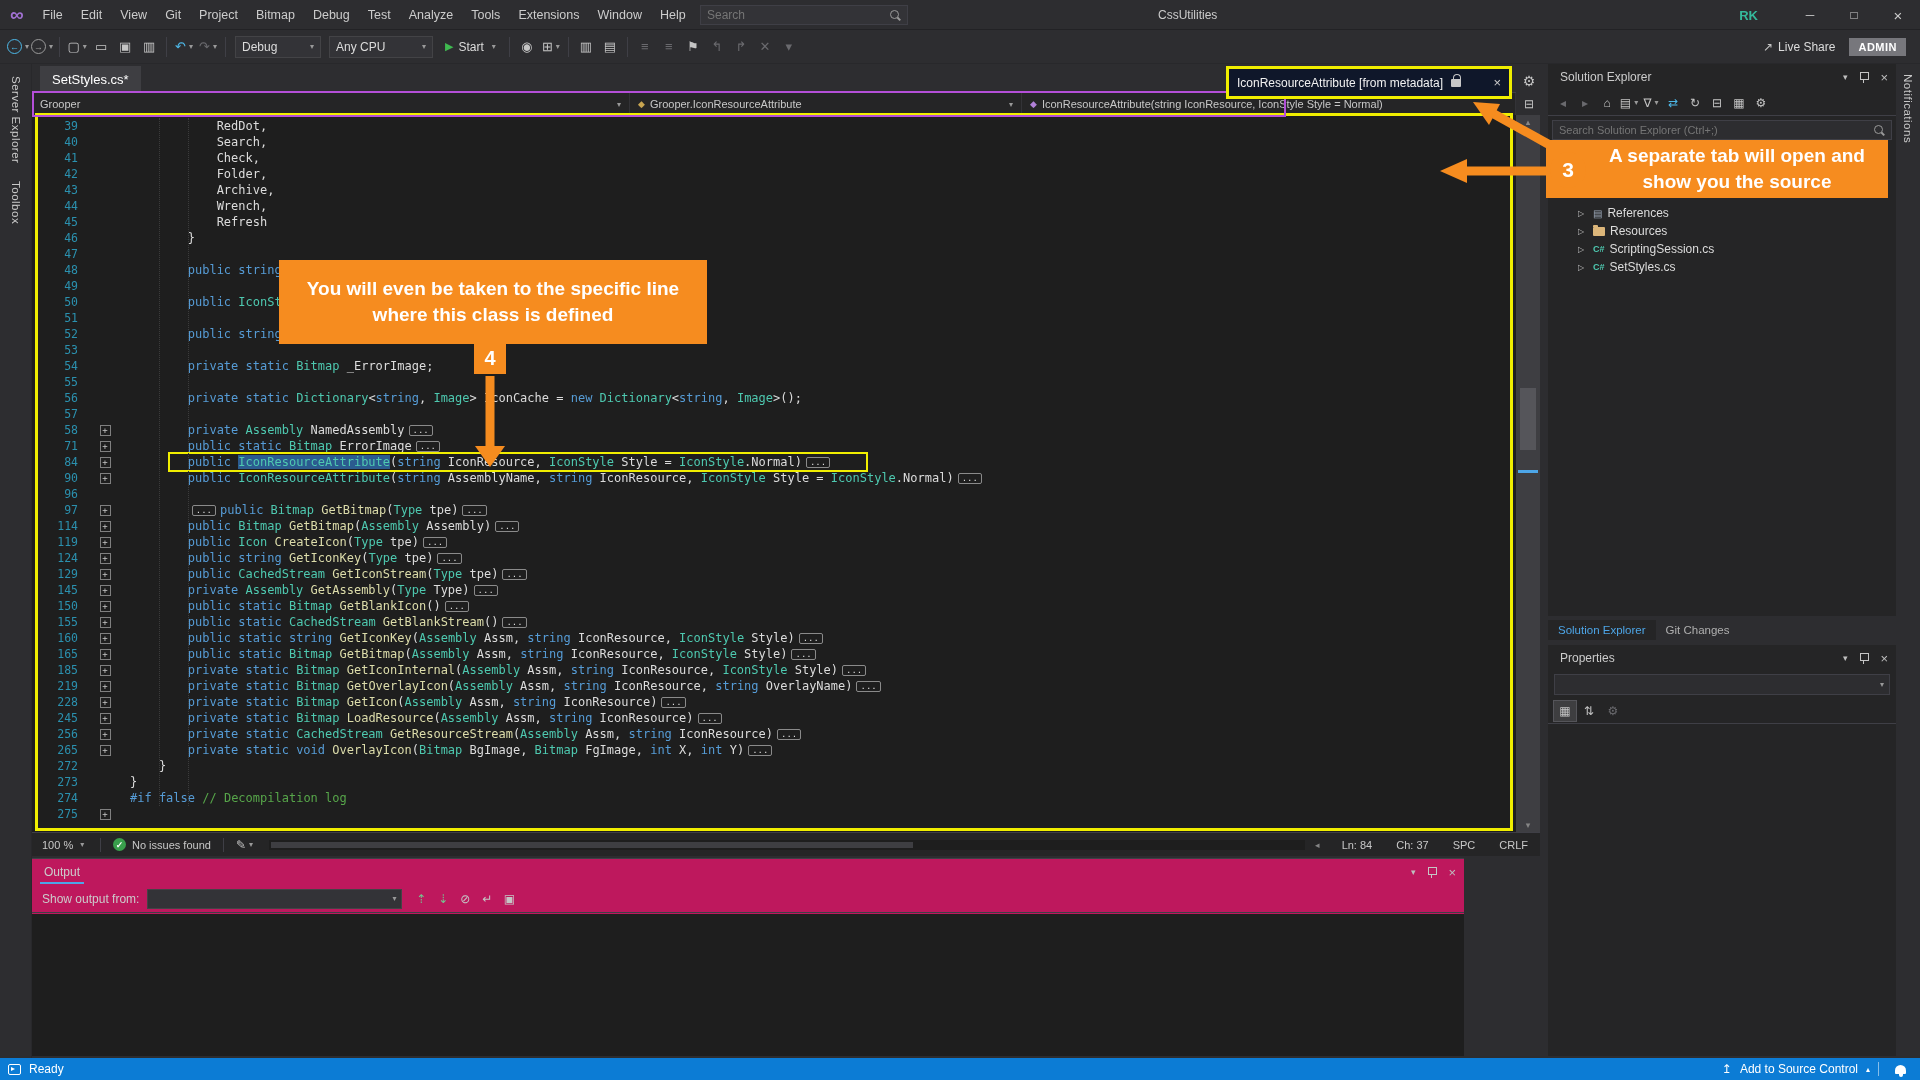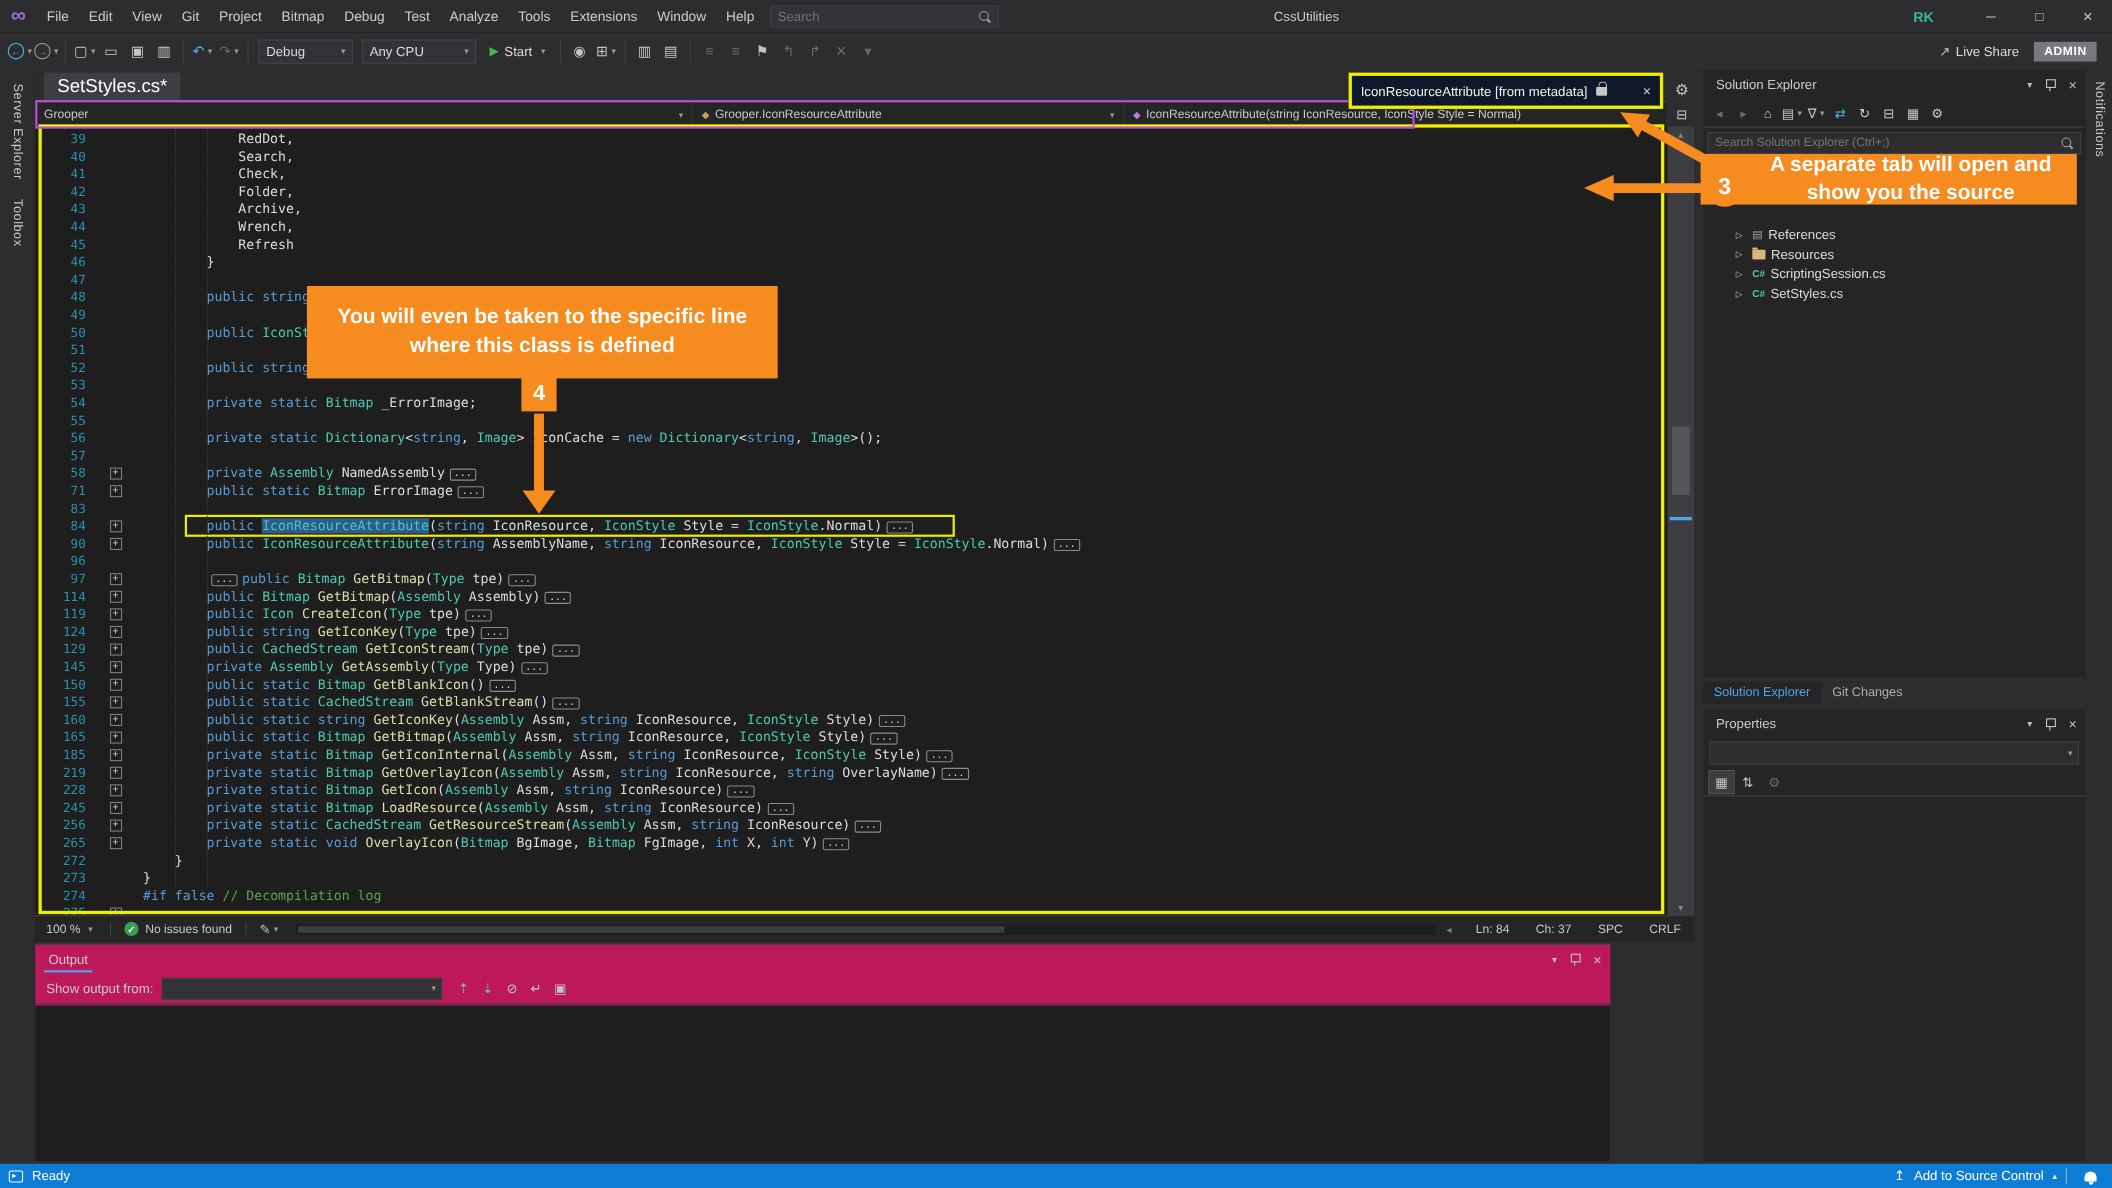--- a/index.html
+++ b/index.html
@@ -45,21 +45,21 @@
 
   
   .vt{writing-mode:vertical-rl;font-size:11.5px;color:#C8C8C8;letter-spacing:0.5px}
   #left-strip{position:absolute;left:0;top:64px;width:32px;height:994px;background:#2D2D30;border-right:1px solid #28282B}
   #left-strip .vt{display:block;margin:12px auto 18px auto}
   #right-strip{position:absolute;right:0;top:64px;width:24px;height:994px;background:#2D2D30}
   #right-strip .vt{display:block;margin:10px auto}
 
   
   #tabrow{position:absolute;left:32px;top:64px;width:1508px;height:28px;background:#2D2D30}
-  #doc-tab{position:absolute;left:8px;bottom:0;height:26px;background:#3E3E42;color:#FFFFFF;font-size:17px;
+  #doc-tab{position:absolute;left:8px;bottom:0;height:26px;background:#3E3E42;color:#FFFFFF;font-size:13px;
     display:flex;align-items:center;padding:0 12px}
   #breadcrumb{position:absolute;left:32px;top:92px;width:1484px;height:23px;background:#252526;
     display:flex;align-items:stretch;border-top:1px solid #3F3F46;font-size:11px;color:#C8C8C8}
   .bc-seg{display:flex;align-items:center;padding:0 8px;border-right:1px solid #333337;overflow:hidden;white-space:nowrap}
   #bc1{width:598px}
   #bc2{width:392px}
   #bc3{flex:1}
   .bc-caret{margin-left:auto;font-size:8px;color:#999;padding-left:8px}
   .bc-icon{font-size:9px;margin-right:5px}
   .bc-icon.class{color:#C8A550}
@@ -170,21 +170,21 @@
     border:1.5px solid #C8C8C8;border-bottom:none;border-radius:4px 4px 0 0}
   #float-tab .ft-close{margin-left:auto;color:#CCCCCC;font-size:13px}
 
   
   .overlay{position:absolute;pointer-events:none}
   #editor-outline{left:35px;top:113px;width:1478px;height:718px;border:3px solid #F0EE00;z-index:20}
   #breadcrumb-outline{left:32px;top:91px;width:1254px;height:26px;border:2px solid #B44FD8;z-index:20}
   #arrows-svg{left:0;top:0;width:1920px;height:1080px;z-index:39}
   .callout{position:absolute;background:#F68C1F;color:#FFFFFF;font-weight:bold;font-size:19px;line-height:1.35;
     display:flex;align-items:center;justify-content:center;text-align:center;z-index:40;pointer-events:none}
-  #callout3{left:1546px;top:140px;width:342px;height:46px;padding-left:40px}
+  #callout3{left:1546px;top:140px;width:342px;height:58px;padding-left:40px}
   #callout4{left:279px;top:260px;width:428px;height:84px;padding:0 10px}
   .step-badge{position:absolute;background:#F68C1F;color:#FFF;font-weight:bold;display:flex;align-items:center;
     justify-content:center;z-index:41;pointer-events:none}
   #badge3{left:1550px;top:152px;width:36px;height:36px;border-radius:50%;font-size:21px}
   #badge4{left:474px;top:342px;width:32px;height:32px;font-size:20px}
 
   .mag-icon{position:relative;width:12px;height:12px;display:inline-block}
   .mag-icon::before{content:"";position:absolute;top:1px;left:1px;width:7px;height:7px;border:1.5px solid #9A9A9A;border-radius:50%}
   .mag-icon::after{content:"";position:absolute;width:4px;height:1.5px;background:#9A9A9A;transform:rotate(45deg);right:0;bottom:2px}
 </style>
@@ -453,25 +453,20 @@
           <span class="code-text" style="padding-left: 69.76px;"><span class="tok-k">private </span><span class="tok-t">Assembly</span><span class="tok-p"> NamedAssembly</span><span class="collapse-box">...</span></span>
         </div>
         <div class="code-row">
           <span class="ln">71</span>
           <span class="fold-cell">
             <span class="fold-box">+</span>
           </span>
           <span class="code-text" style="padding-left: 69.76px;"><span class="tok-k">public static </span><span class="tok-t">Bitmap</span><span class="tok-p"> ErrorImage</span><span class="collapse-box">...</span></span>
         </div>
         <div class="code-row">
-          <span class="ln">83</span>
-          <span class="fold-cell"></span>
-          <span class="code-text" style="padding-left: 12px;"></span>
-        </div>
-        <div class="code-row">
           <span class="ln">84</span>
           <span class="fold-cell">
             <span class="fold-box">+</span>
           </span>
           <span class="code-text" style="padding-left: 69.76px;"><span class="tok-k">public </span><span class="tok-sel">IconResourceAttribute</span><span class="tok-p">(</span><span class="tok-k">string</span><span class="tok-p"> IconResource, </span><span class="tok-t">IconStyle</span><span class="tok-p"> Style = </span><span class="tok-t">IconStyle</span><span class="tok-p">.Normal)</span><span class="collapse-box">...</span></span>
           <div class="line-hl"></div>
         </div>
         <div class="code-row">
           <span class="ln">90</span>
           <span class="fold-cell">

